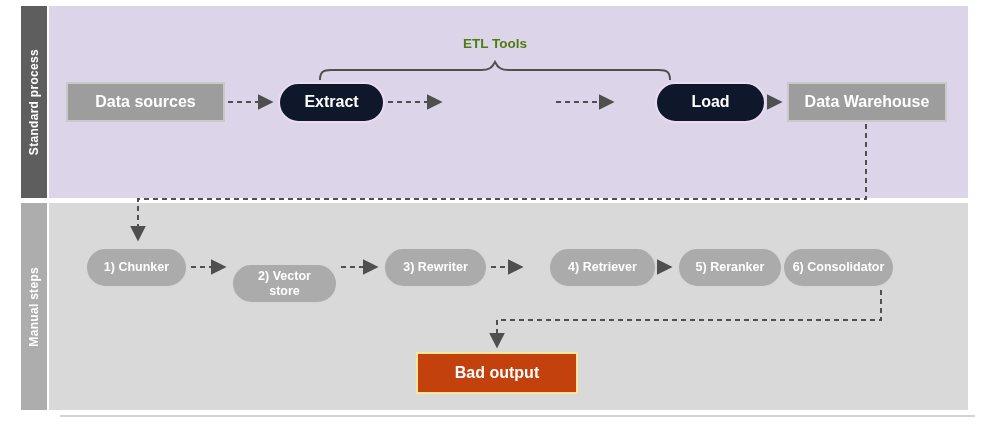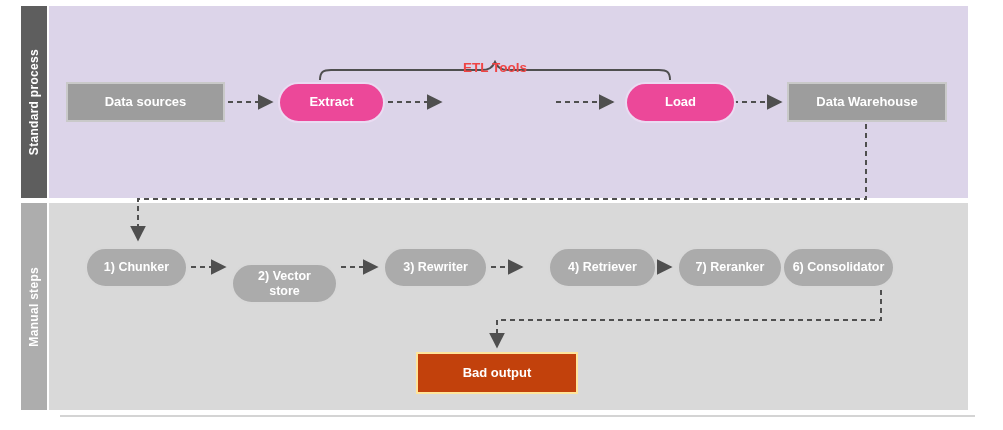--- a/index.html
+++ b/index.html
@@ -19,32 +19,32 @@
   }
   .sidebar-top{top:6px;height:192px;background:#5e5e5e;}
   .sidebar-bottom{top:203px;height:207px;background:#adadad;}
   .lane-label{
     writing-mode:vertical-rl;transform:rotate(180deg);
     color:#ffffff;font-weight:bold;font-size:12px;letter-spacing:.3px;
     white-space:nowrap;
   }
   .node{
     position:absolute;display:flex;align-items:center;justify-content:center;
-    color:#ffffff;font-weight:bold;font-size:13px;text-align:center;
+    color:#ffffff;font-weight:bold;font-size:16px;text-align:center;
     box-sizing:border-box;line-height:1.15;
   }
   .rect-gray{background:#9d9d9d;border:2px solid #c9c9c9;}
-  .pill-purple{background:#ec4899;border:2px solid #eadbf2;border-radius:21px;}
+  .pill-purple{background:#0f172a;border:2px solid #eadbf2;border-radius:21px;}
   .pill-gray{background:#ababab;border:2px solid #d8d8d8;border-radius:21px;font-size:12.5px;}
   .rect-yellow{background:#c2410c;border:2px solid #ffe59b;}
   .wrap-70{max-width:72px;}
   .wrap-90{max-width:92px;}
   .bracket-label{
-    position:absolute;left:430px;top:60px;width:130px;
-    text-align:center;color:#ef4444;font-weight:bold;font-size:13.5px;
+    position:absolute;left:430px;top:36px;width:130px;
+    text-align:center;color:#4d7c0f;font-weight:bold;font-size:13.5px;
   }
   .connectors{position:absolute;left:0;top:0;pointer-events:none;}
   .bottom-rule{position:absolute;left:60px;top:415px;width:915px;height:2px;background:#d4d4d4;}
 </style>
 </head>
 <body>
 
 <div class="canvas">
 
   <div class="lane lane-top"></div>
@@ -83,41 +83,41 @@
   </svg>
 
   <div class="bracket-label">ETL Tools</div>
 
   <div class="node rect-gray" style="left:66px;top:82px;width:159px;height:40px;">
     <span>Data sources</span>
   </div>
   <div class="node pill-purple" style="left:278px;top:82px;width:107px;height:41px;">
     <span>Extract</span>
   </div>
-  <div class="node pill-purple" style="left:625px;top:82px;width:111px;height:41px;">
+  <div class="node pill-purple" style="left:655px;top:82px;width:111px;height:41px;">
     <span>Load</span>
   </div>
   <div class="node rect-gray" style="left:787px;top:82px;width:160px;height:40px;">
     <span>Data Warehouse</span>
   </div>
 
   <div class="node pill-gray" style="left:85px;top:247px;width:103px;height:41px;">
     <span>1) Chunker</span>
   </div>
   <div class="node pill-gray" style="left:231px;top:247px;width:107px;height:41px;margin-top:16px;">
     <span class="wrap-70">2) Vector store</span>
   </div>
   <div class="node pill-gray" style="left:383px;top:247px;width:105px;height:41px;">
     <span>3) Rewriter</span>
   </div>
   <div class="node pill-gray" style="left:548px;top:247px;width:109px;height:41px;">
     <span>4) Retriever</span>
   </div>
   <div class="node pill-gray" style="left:677px;top:247px;width:106px;height:41px;">
-    <span>7) Reranker</span>
+    <span>5) Reranker</span>
   </div>
   <div class="node pill-gray" style="left:782px;top:247px;width:113px;height:41px;">
     <span class="wrap-90">6) Consolidator</span>
   </div>
   <div class="node rect-yellow" style="left:416px;top:352px;width:162px;height:42px;">
     <span>Bad output</span>
   </div>
 
   <div class="bottom-rule"></div>
 

